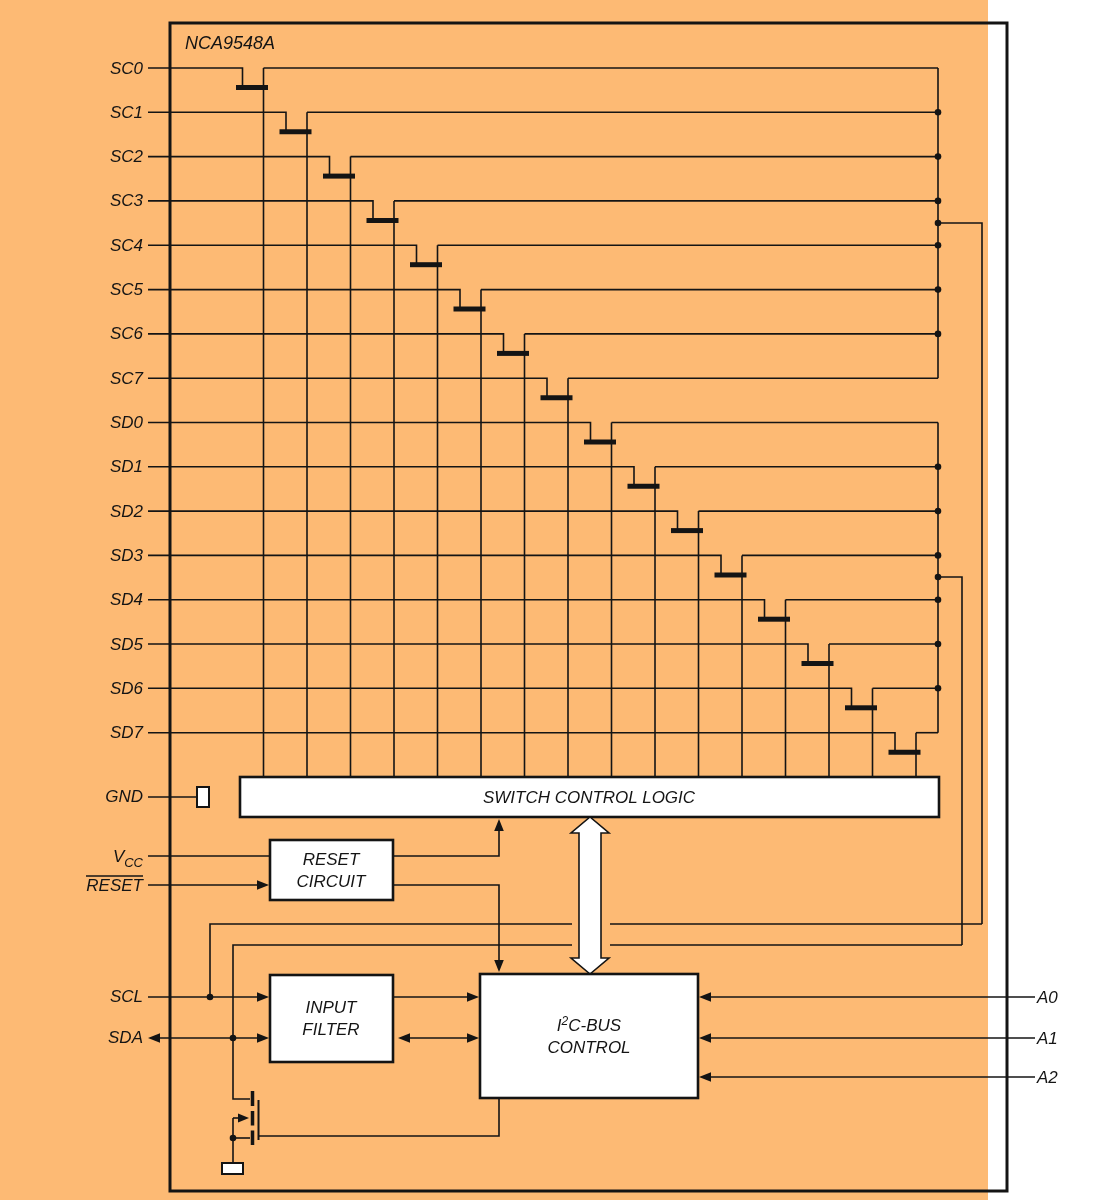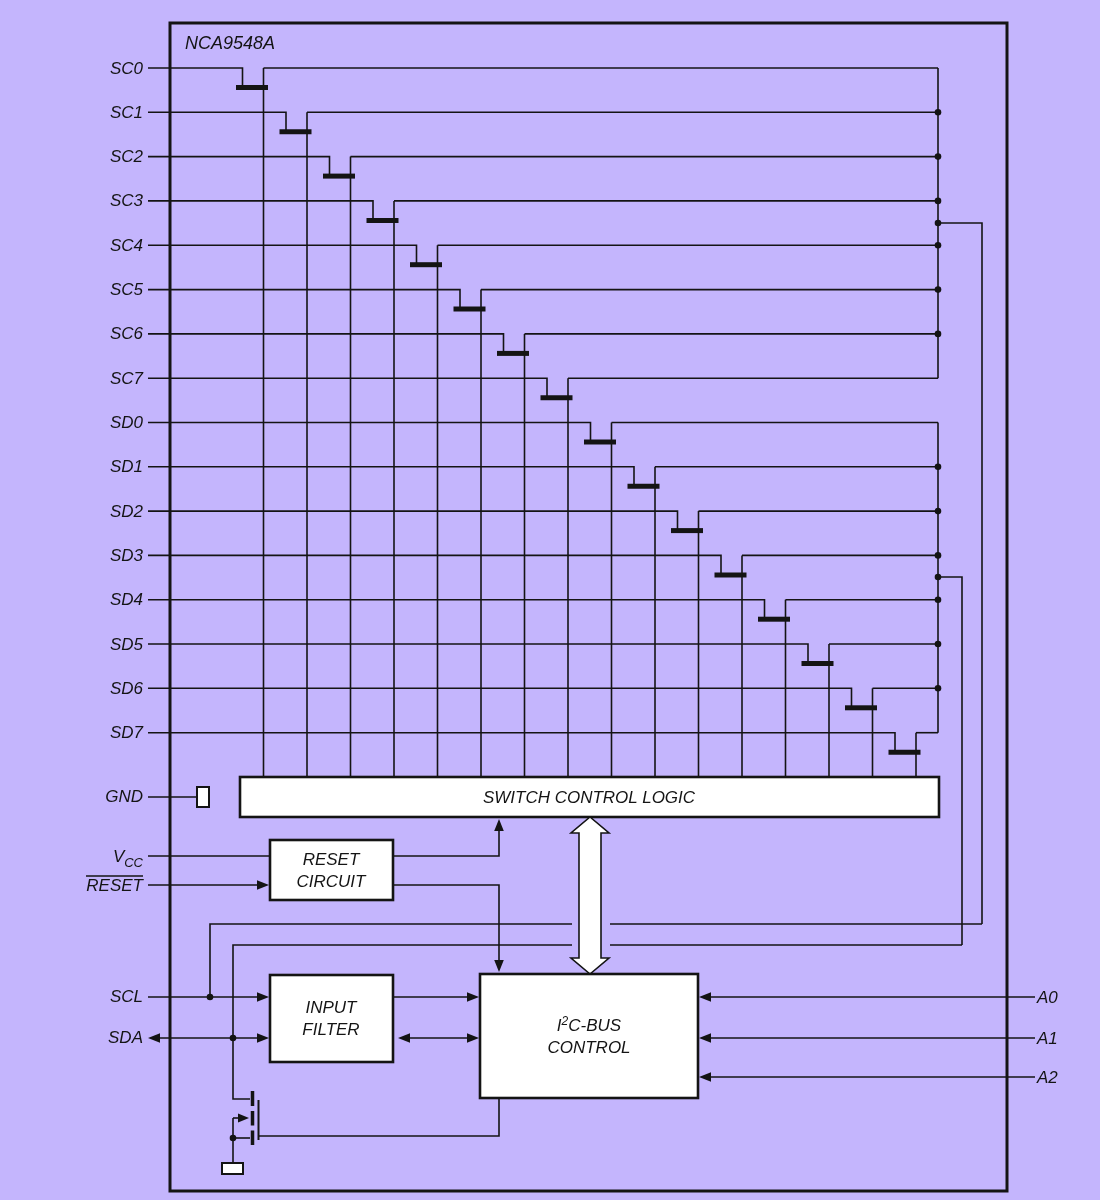--- a/index.html
+++ b/index.html
@@ -1,16 +1,16 @@
 <!DOCTYPE html>
 <html><head>
 <meta charset="utf-8">
 <style>
   html,body{margin:0;padding:0;background:#ffffff;}
-  .page{width:1100px;height:1200px;background:#c4b5fd;position:relative;}
+  .page{width:988px;height:1200px;background:#fdba74;position:relative;}
   svg{display:block;}
   text{font-family:"Liberation Sans","DejaVu Sans",sans-serif;font-style:italic;fill:#141414;}
   .lbl{font-size:17px;}
   .ttl{font-size:18px;}
   .blk{font-size:17px;text-anchor:middle;}
   .sub{font-size:13px;}
   .sup{font-size:12px;}
   .w{fill:none;stroke:#141414;stroke-width:1.6px;}
   .w2{fill:none;stroke:#141414;stroke-width:2px;}
   .bar{fill:none;stroke:#141414;stroke-width:5px;}

